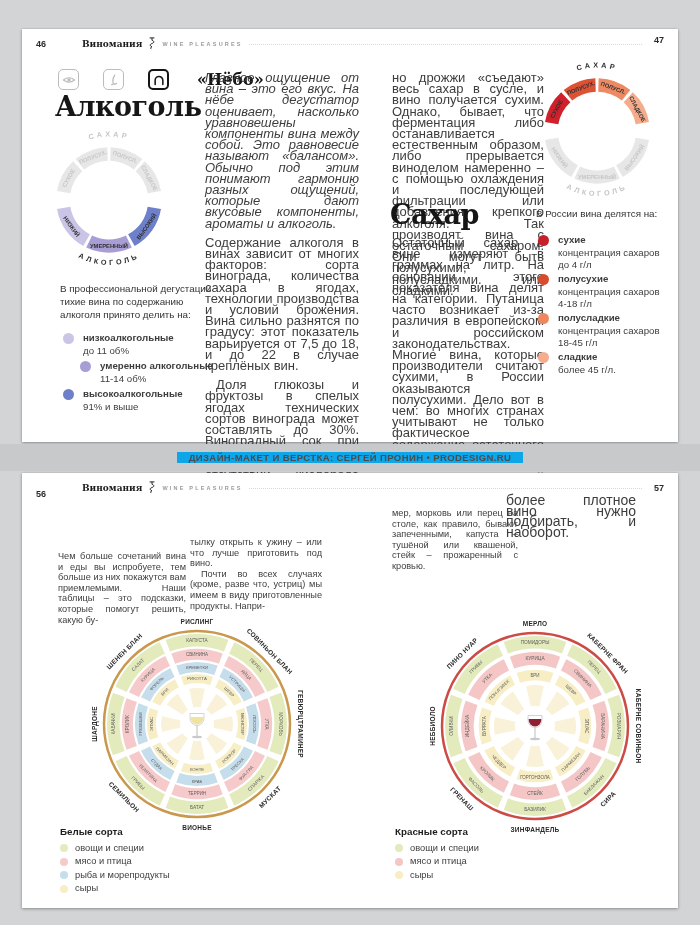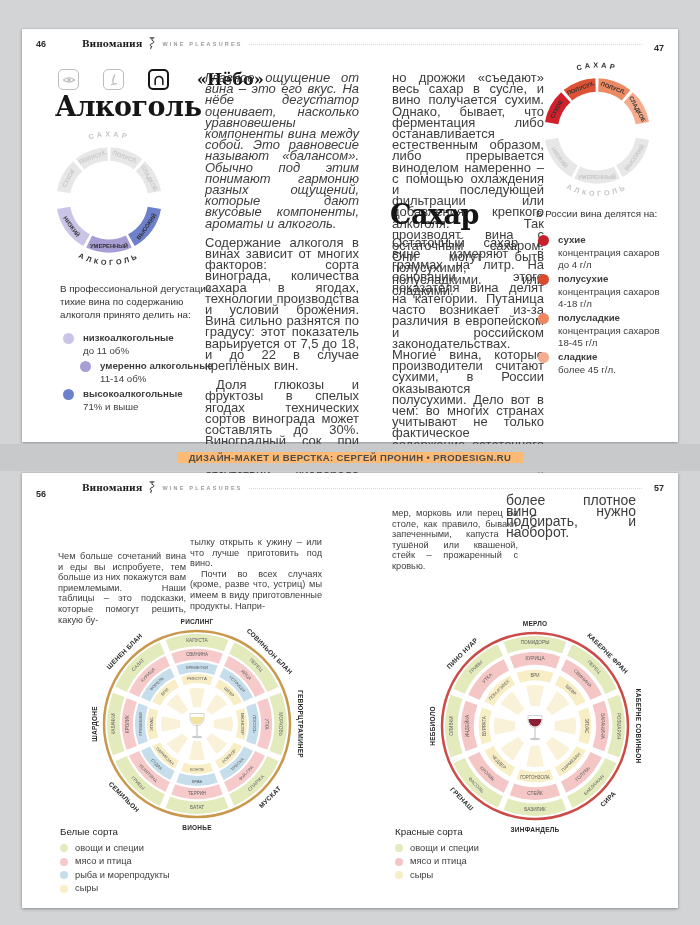--- a/index.html
+++ b/index.html
@@ -21,41 +21,41 @@
   .bodycol p.sp{margin-bottom:8px}
   .bodycol p.ind{text-indent:11px}
   .ital{font-style:italic}
   .lead{position:absolute;font-size:9.8px;line-height:13px;color:#333}
   .clsitem{position:absolute;display:flex;gap:9px;font-size:9.7px;line-height:12.5px;color:#3d3d3d}
   .dot{width:11px;height:11px;border-radius:50%;flex:none;margin-top:1px}
   .iname{font-weight:bold}
   .wheelbox{position:absolute}
   .wheelbox svg{display:block;overflow:visible}
   .wlegend{position:absolute;font-size:9.3px;line-height:13.5px;color:#3d3d3d}
-  .wlegend .lt{font-weight:normal;font-size:9.8px;color:#1d1d1d;margin-bottom:3px}
+  .wlegend .lt{font-weight:bold;font-size:9.8px;color:#1d1d1d;margin-bottom:3px}
   .litem{display:flex;align-items:center;gap:7px}
   .ldot{width:8px;height:8px;border-radius:50%;flex:none}
   .banner{position:absolute;left:0;top:444px;width:700px;height:27px;background:#c8c9cb;display:flex;align-items:center;justify-content:center}
-  .bannerlabel{background:#fdba74;color:#4b4b4b;font-size:9.5px;font-weight:bold;letter-spacing:.4px;padding:0 12px}
+  .bannerlabel{background:#0ea5e9;color:#4b4b4b;font-size:9.5px;font-weight:bold;letter-spacing:.4px;padding:0 12px}
 </style>
 </head>
 <body>
 
 <div class="spread" style="left:22px;top:29px;width:656px;height:413px">
 
   <div class="pgnum" style="left:14px;top:10px">46</div>
   <div class="maghead" style="left:60px;top:8px">
     <span class="magname">Виномания</span>
     <svg viewBox="0 0 10 16" width="8" height="13">
         <path d="M2 1 h6 M5 1 v3 M5 4 c3 1 3 3 0 4 c-3 1 -3 3 0 4 c-2 .8 -2 2 -1 3" stroke="#1a1a1a" stroke-width="1.2" fill="none"></path>
       </svg>
     <span class="magtag">WINE PLEASURES</span>
     <span class="hrule"></span>
   </div>
-  <div class="pgnum" style="left:632px;top:14px">47</div>
+  <div class="pgnum" style="left:632px;top:6px">47</div>
 
   <div class="kicker" style="left:36px;top:40px">
     <span class="kic">
         <svg viewBox="0 0 20 20">
           <path d="M2 10 Q10 3.5 18 10 Q10 16.5 2 10 Z" fill="none" stroke="currentColor" stroke-width="1.6"></path>
           <circle cx="10" cy="10" r="2.5" fill="currentColor"></circle>
         </svg>
       </span>
     <span class="kic">
         <svg viewBox="0 0 20 20">
@@ -100,21 +100,21 @@
   <div class="clsitem" style="left:41px;top:303px;width:170px">
     <span class="dot" style="background-color: rgb(202, 196, 231);"></span>
     <span><span class="iname">низкоалкогольные</span><br><span>до 11 об%</span></span>
   </div>
   <div class="clsitem" style="left:58px;top:331px;width:170px">
     <span class="dot" style="background-color: rgb(168, 158, 213);"></span>
     <span><span class="iname">умеренно алкогольные</span><br><span>11-14 об%</span></span>
   </div>
   <div class="clsitem" style="left:41px;top:359px;width:170px">
     <span class="dot" style="background-color: rgb(110, 128, 201);"></span>
-    <span><span class="iname">высокоалкогольные</span><br><span>71% и выше</span></span>
+    <span><span class="iname">высокоалкогольные</span><br><span>91% и выше</span></span>
   </div>
 
   <div class="bodycol" style="left:183px;top:43px;width:154px">
     <p class="ital sp">Главное ощущение от вина – это его вкус. На нёбе дегустатор оценивает, насколько уравновешены компоненты вина между собой. Это равновесие называют «балансом». Обычно под этим понимают гармонию разных ощущений, которые дают вкусовые компоненты, ароматы и алкоголь.</p>
     <p class="sp">Содержание алкоголя в винах зависит от многих факторов: сорта винограда, количества сахара в ягодах, технологии производства и условий брожения. Вина сильно разнятся по градусу: этот показатель варьируется от 7,5 до 18, и до 22 в случае креплёных вин.</p>
     <p class="ind">Доля глюкозы и фруктозы в спелых ягодах технических сортов винограда может составлять до 30%. Виноградный сок при определенной температуре и при отсутствии кислорода начинает бродить, в результате чего сахара превращаются в спирт и углекислый газ с выделением тепла. Каждые 17 г/л сахара дают один объёмный процент алкоголя.</p>
     <p class="ind">Содержание спирта в вине будет обусловлено тем, какова концентрация сахара в изначальном сырье, и тем, в какой момент было остановлено брожение. Обыч-</p>
   </div>
 
   <div class="bodycol" style="left:370px;top:43px;width:152px">

